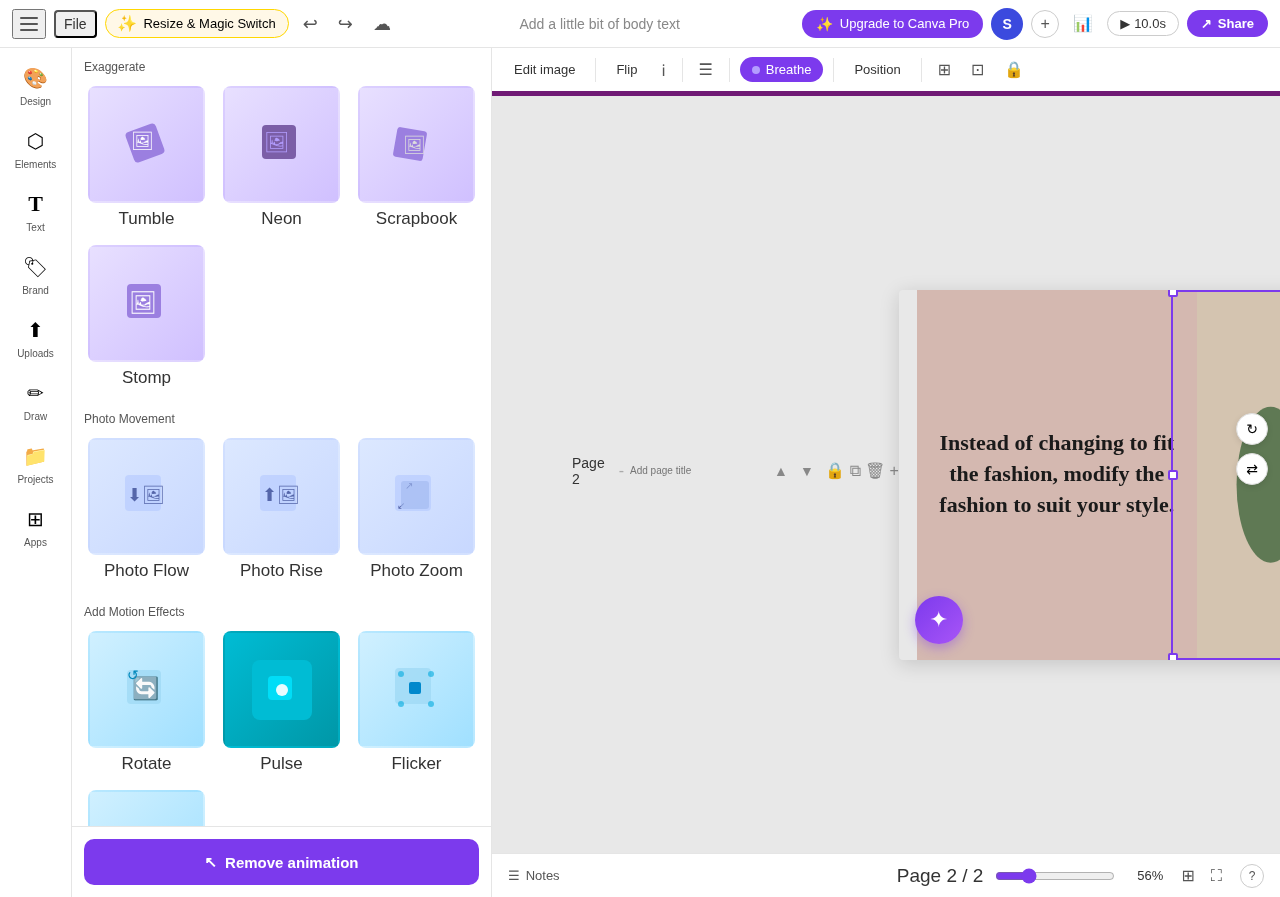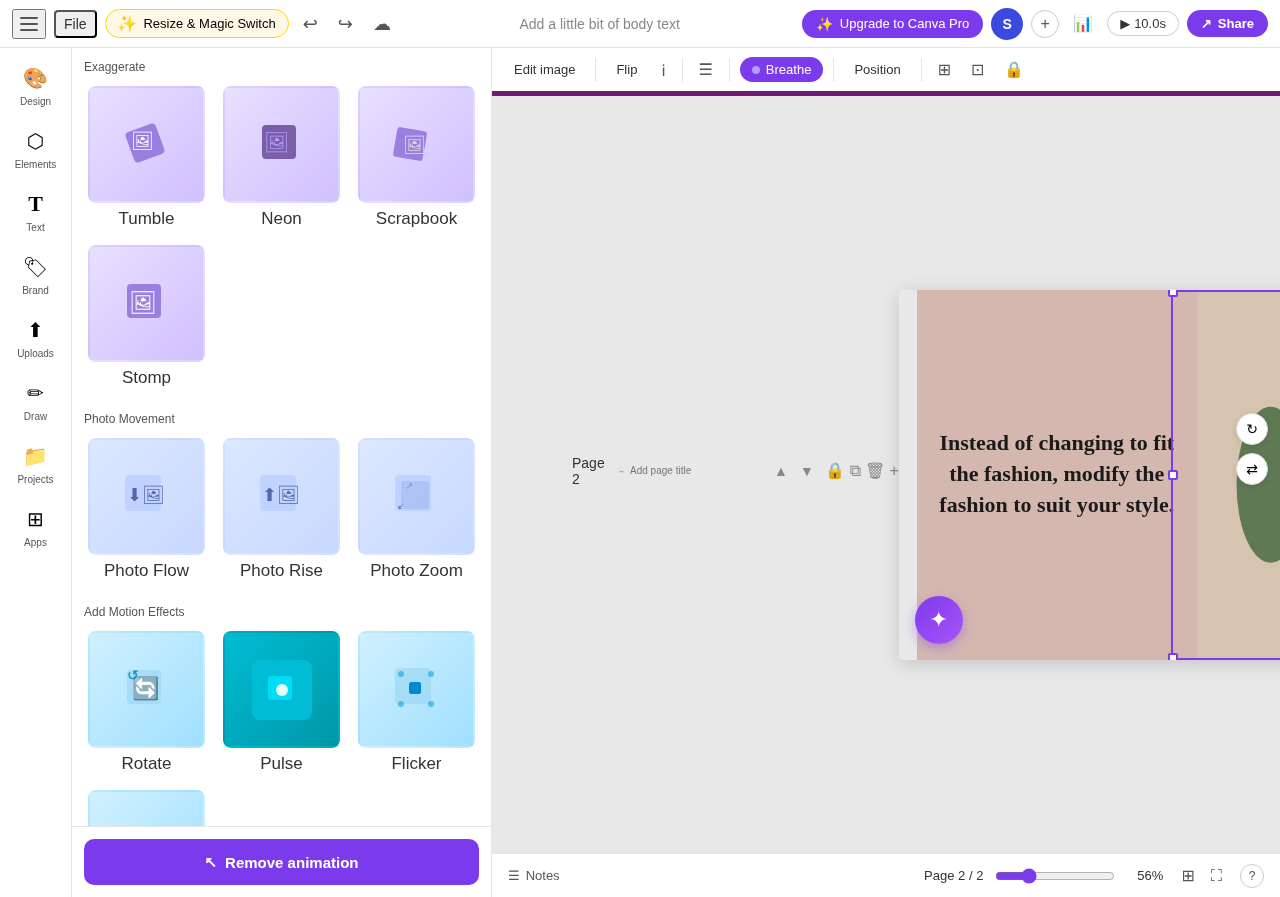--- a/index.html
+++ b/index.html
@@ -98,21 +98,21 @@
     .handle.mr { top: 50%; right: -5px; transform: translateY(-50%); }
     .handle.tm { top: -5px; left: 50%; transform: translateX(-50%); }
     .handle.bm { bottom: -5px; left: 50%; transform: translateX(-50%); }
     .add-page-btn { flex: 1; padding: 10px; background: #fff; border: 1.5px solid #e5e5e5; border-radius: 8px; font-size: 14px; color: #555; cursor: pointer; text-align: center; }
     .page-thumb-actions { display: flex; gap: 4px; }
     .thumb-action-btn { background: none; border: none; cursor: pointer; padding: 8px; font-size: 16px; color: #555; border-radius: 6px; }
 
     
     .bottom-bar { height: 44px; background: #fff; border-top: 1px solid #e5e5e5; display: flex; align-items: center; padding: 0 16px; gap: 12px; flex-shrink: 0; }
     .notes-btn { display: flex; align-items: center; gap: 6px; background: none; border: none; cursor: pointer; font-size: 13px; color: #555; }
-    .page-indicator { margin-left: auto; font-size: 13px; color: #333; }
+    .page-indicator { margin-left: auto; font-size: 19px; color: #333; }
     .zoom-slider-wrap { display: flex; align-items: center; gap: 8px; }
     .zoom-slider { width: 120px; accent-color: #7c3aed; }
     .zoom-value { font-size: 13px; color: #333; min-width: 40px; text-align: right; }
     .view-options { display: flex; gap: 4px; }
     .view-btn { background: none; border: none; cursor: pointer; padding: 6px; font-size: 16px; color: #555; border-radius: 4px; }
     .help-btn { background: none; border: 1.5px solid #ccc; border-radius: 50%; width: 24px; height: 24px; display: flex; align-items: center; justify-content: center; cursor: pointer; font-size: 12px; color: #555; }
 
     
     .magic-circle { position: absolute; bottom: 16px; left: 16px; width: 48px; height: 48px; background: linear-gradient(135deg, #7c3aed, #a855f7); border-radius: 50%; display: flex; align-items: center; justify-content: center; cursor: pointer; box-shadow: 0 4px 12px rgba(124,58,237,0.4); }
     .magic-circle .star { font-size: 22px; color: #fff; }

